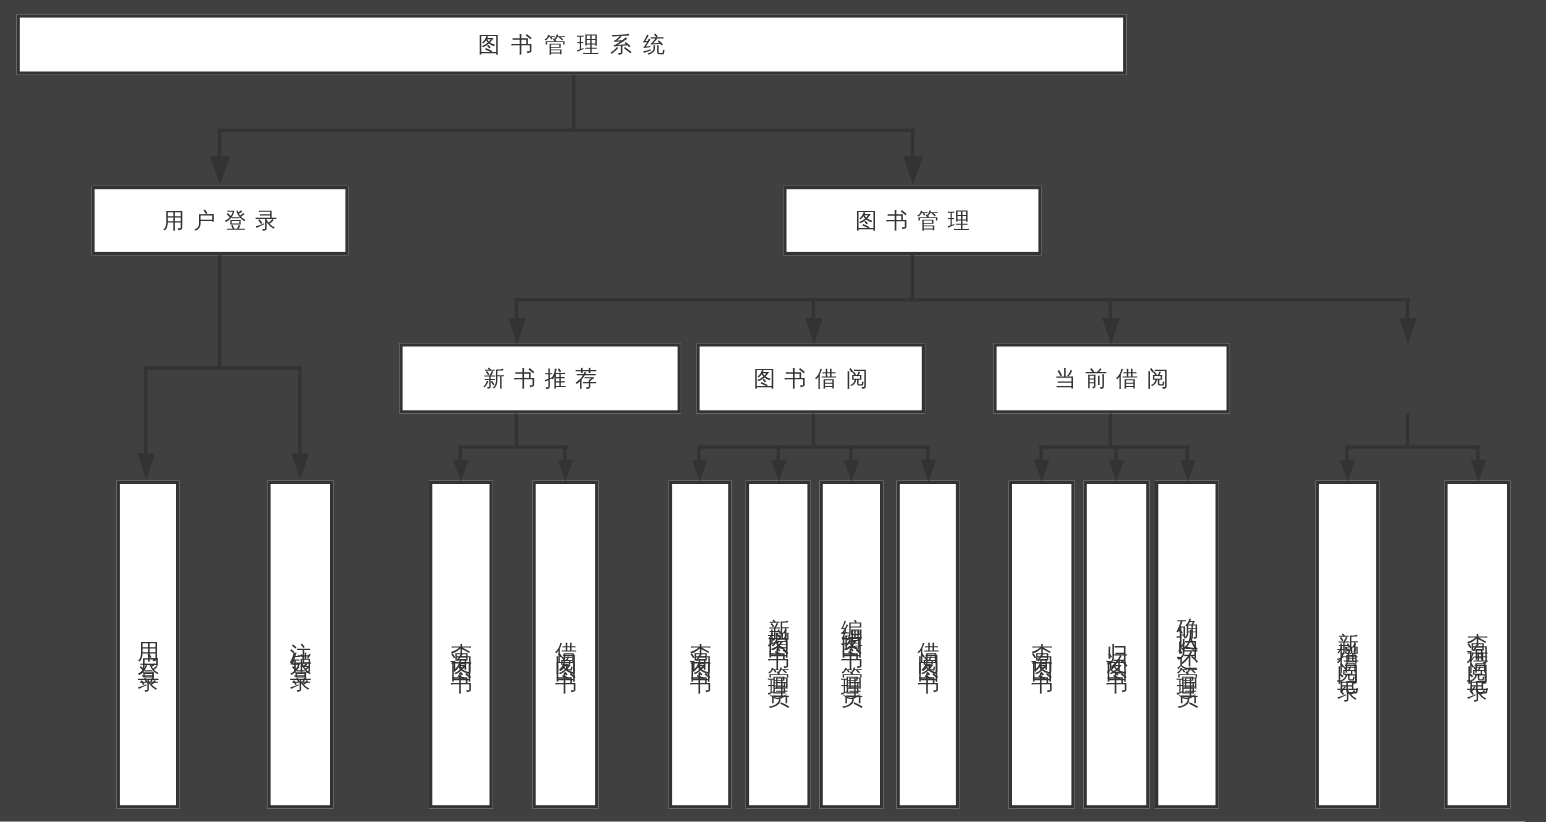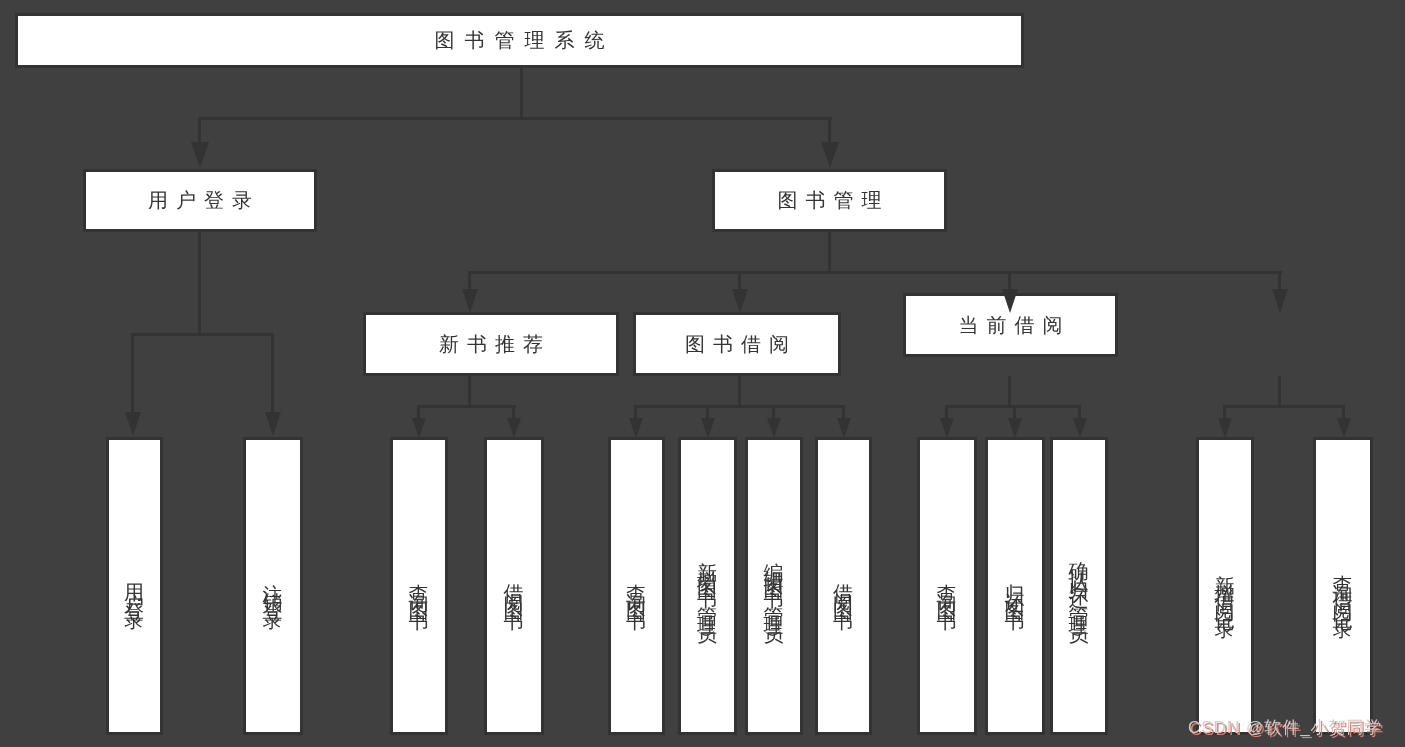--- a/index.html
+++ b/index.html
@@ -37,21 +37,21 @@
 
 <div class="stage">
 
   <div class="node root" style="left:15px;top:13px;width:1009px;height:55px">图书管理系统</div>
 
   <div class="node" style="left:83px;top:169px;width:234px;height:63px">用户登录</div>
   <div class="node" style="left:712px;top:169px;width:235px;height:63px">图书管理</div>
 
   <div class="node" style="left:363px;top:312px;width:256px;height:64px">新书推荐</div>
   <div class="node" style="left:633px;top:312px;width:208px;height:64px">图书借阅</div>
-  <div class="node" style="left:903px;top:293px;width:215px;height:64px">当前借阅</div>
+  <div class="node" style="left:903px;top:312px;width:215px;height:64px">当前借阅</div>
 
   <div class="leaf" style="left:106px;width:57px">
     <span>用户登录</span>
     </div>
   <div class="leaf" style="left:243px;width:60px">
     <span>注销登录</span>
     </div>
 
   <div class="leaf" style="left:390px;width:58px">
     <span>查询图书</span>
@@ -142,15 +142,14 @@
   <div class="vl" style="left:1078px;top:405px;height:15px"></div>
   <div class="arr sm" style="left:1073px;top:418px"></div>
 
   <div class="vl" style="left:1278px;top:376px;height:32px"></div>
   <div class="hl" style="left:1223px;top:405px;width:122px"></div>
   <div class="vl" style="left:1223px;top:405px;height:15px"></div>
   <div class="arr sm" style="left:1218px;top:418px"></div>
   <div class="vl" style="left:1342px;top:405px;height:15px"></div>
   <div class="arr sm" style="left:1337px;top:418px"></div>
 
-  <div class="watermark">CSDN @软件_小贺同学</div>
 
 </div>
 
 </body></html>

